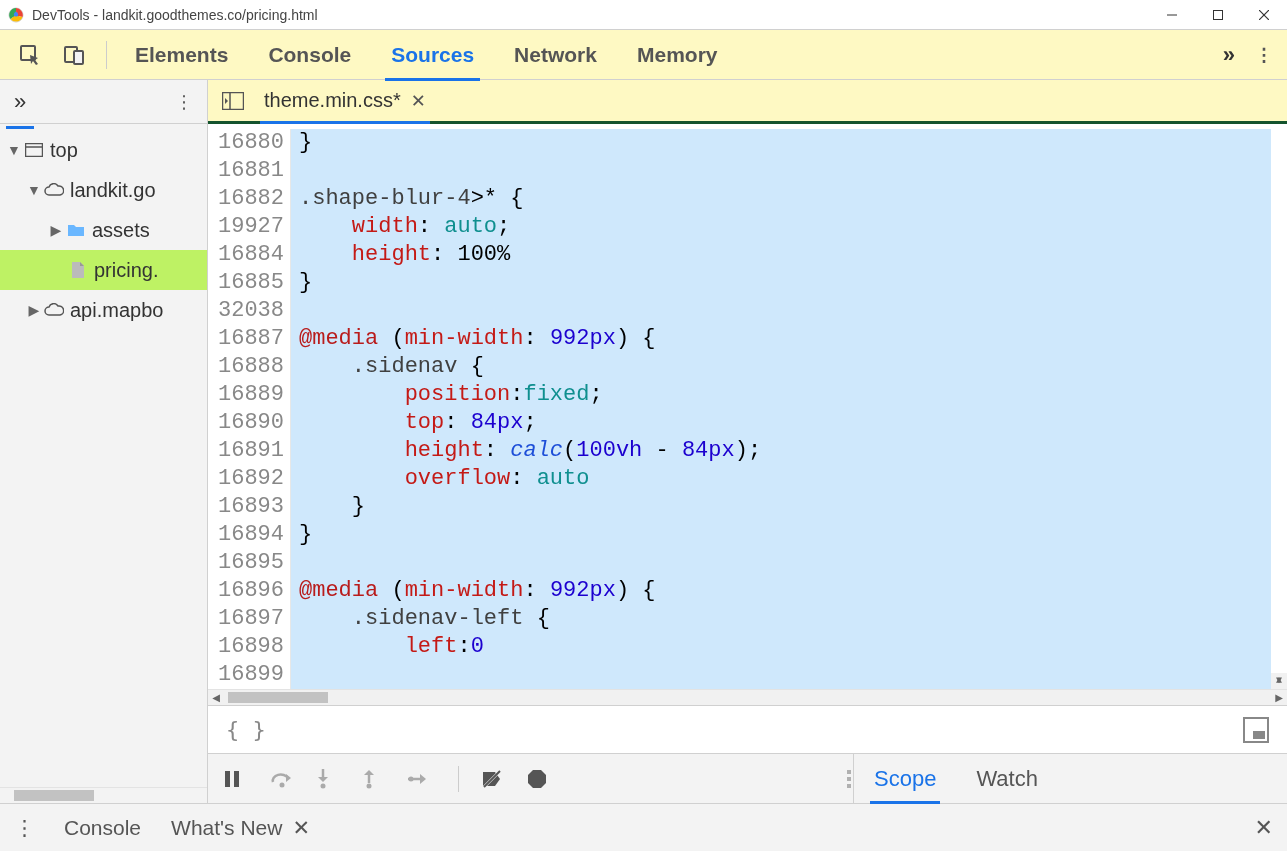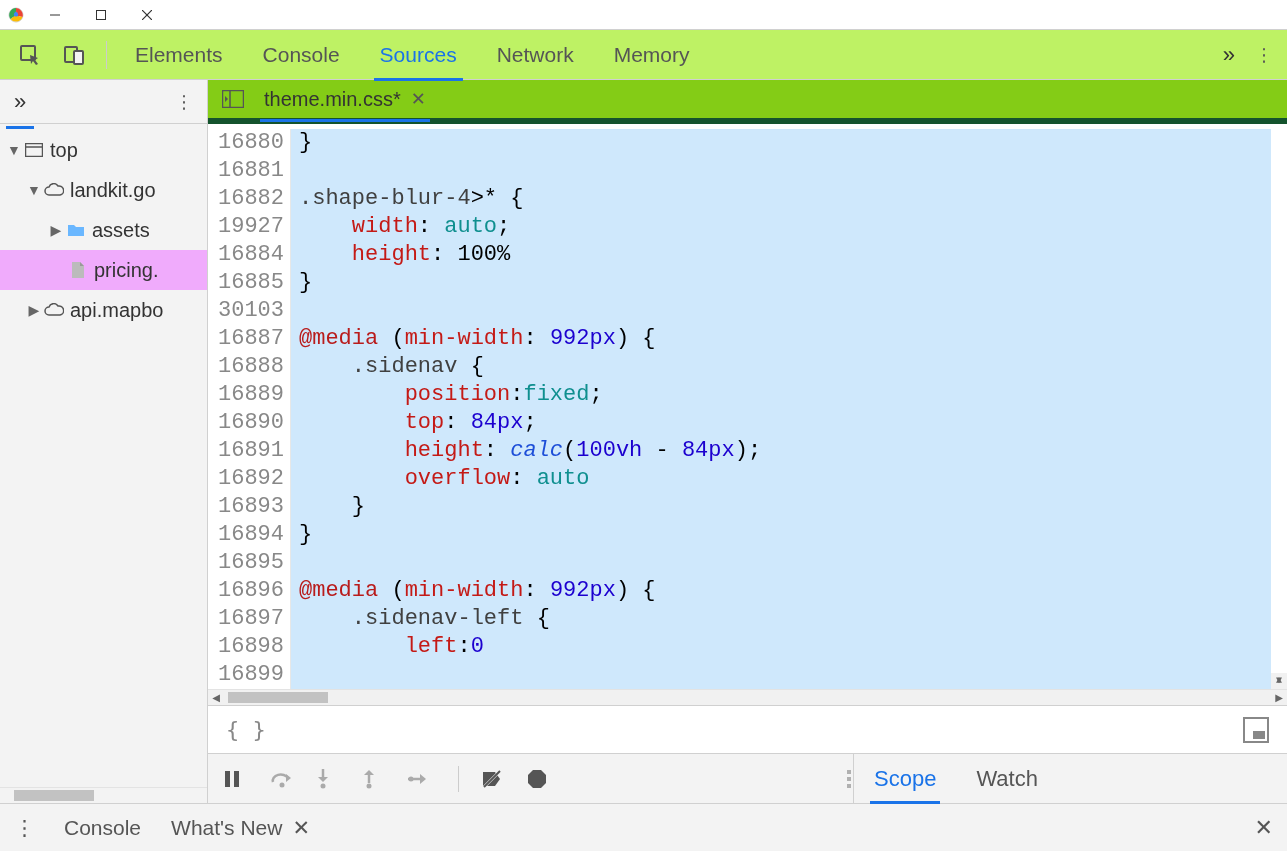--- a/index.html
+++ b/index.html
@@ -38,22 +38,23 @@
   display: flex; align-items: center; justify-content: center;
   color: #555;
 }
 
 
 .toolbar {
   height: 50px;
   display: flex;
   align-items: center;
   border-bottom: 1px solid #d0d0d0;
-  background: #bef264;
+  background: #fef9c3;
   padding: 0 8px;
+  font-weight: bold;
 }
 .toolbar .icon-btn {
   width: 36px; height: 36px;
   display: flex; align-items: center; justify-content: center;
   margin: 0 4px;
   color: #555;
 }
 .toolbar .vsep {
   width: 1px; height: 28px; background: #ccc;
   margin: 0 10px;
@@ -116,21 +117,21 @@
   font-size: 20px;
   color:#333;
   padding-top: 6px;
 }
 .tree-row {
   display:flex; align-items:center;
   height: 40px;
   padding-left: 6px;
   white-space: nowrap;
 }
-.tree-row.selected { background:#f0abfc; }
+.tree-row.selected { background:#bef264; }
 .tree .arrow { width:16px; display:inline-flex; justify-content:center; color:#666; font-size:14px;}
 .tree .icon { width:24px; display:inline-flex; justify-content:center; margin-right:4px;}
 .nav-scrollbar {
   height: 16px;
   background: #f3f3f3;
   border-top: 1px solid #e3e3e3;
   position: relative;
 }
 .nav-scrollbar .thumb {
   position:absolute; left:14px; top:2px; width:80px; height:11px; background:#c2c2c2;
@@ -141,22 +142,22 @@
   flex: 1;
   display: flex;
   flex-direction: column;
   min-width:0;
   background:#fff;
 }
 .editor-tabs {
   height: 44px;
   display: flex;
   align-items: center;
-  border-bottom: 6px solid #14532d;
-  background: #84cc16;
+  border-bottom: 3px solid #14532d;
+  background: #fef9c3;
   padding: 0 14px;
   gap: 20px;
 }
 .editor-tabs .toggle-icon { color:#555; }
 .editor-tab {
   display:flex; align-items:center; gap:10px;
   font-size: 20px; color:#333;
   height:44px; position:relative;
 }
 .editor-tab.active::after {
@@ -297,20 +298,21 @@
 <div class="titlebar">
   <span class="app-icon">
     <svg width="16" height="16" viewBox="0 0 16 16">
         <circle cx="8" cy="8" r="7" fill="#fff" stroke="#ccc"></circle>
         <circle cx="8" cy="8" r="3.2" fill="#4285f4"></circle>
         <path d="M8 1 A7 7 0 0 1 14.5 10 L9.8 9 A3.2 3.2 0 0 0 8 4.8 Z" fill="#ea4335"></path>
         <path d="M14.5 10 A7 7 0 0 1 2.5 12 L6.2 9 A3.2 3.2 0 0 0 9.8 9 Z" fill="#fbbc05"></path>
         <path d="M2.5 12 A7 7 0 0 1 8 1 L8 4.8 A3.2 3.2 0 0 0 6.2 9 Z" fill="#34a853"></path>
       </svg>
   </span>
+  <span class="title-text">DevTools - landkit.goodthemes.co/pricing.html</span>
   <div class="win-controls">
     <div class="win-btn">
         <svg width="10" height="10">
           <line x1="0" y1="5" x2="10" y2="5" stroke="#333" stroke-width="1"></line>
         </svg>
       </div>
     <div class="win-btn">
         <svg width="10" height="10">
           <rect x="0.5" y="0.5" width="9" height="9" fill="none" stroke="#333" stroke-width="1"></rect>
         </svg>
@@ -426,21 +428,21 @@
     </div>
 
     <div class="code-area">
       <div class="gutter" id="gutter">
           <div>16880</div>
           <div>16881</div>
           <div>16882</div>
           <div>19927</div>
           <div>16884</div>
           <div>16885</div>
-          <div>30103</div>
+          <div>32038</div>
           <div>16887</div>
           <div>16888</div>
           <div>16889</div>
           <div>16890</div>
           <div>16891</div>
           <div>16892</div>
           <div>16893</div>
           <div>16894</div>
           <div>16895</div>
           <div>16896</div>

